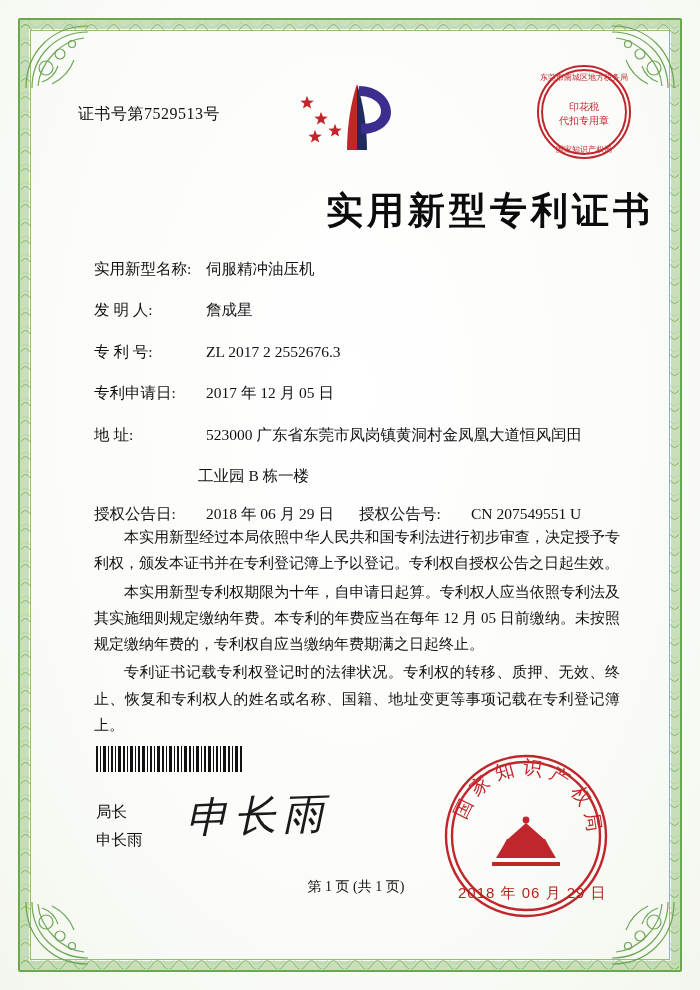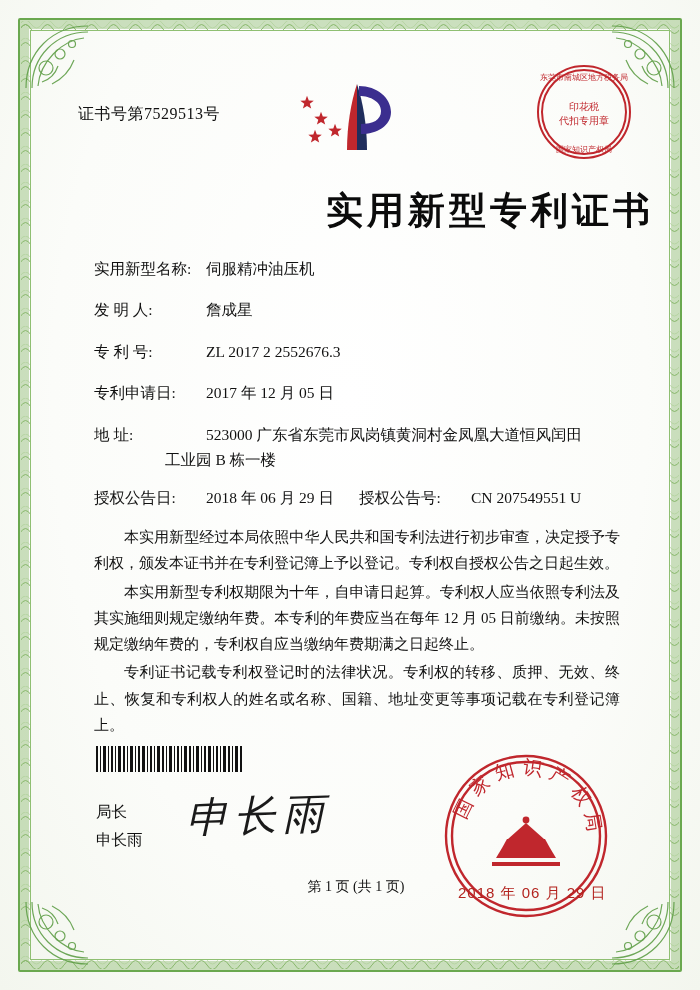--- a/index.html
+++ b/index.html
@@ -73,21 +73,21 @@
   .row{
     display:flex;align-items:flex-end;margin-bottom:19px;line-height:1.45;
   }
   .row .lbl{
     width:112px;flex:0 0 112px;
     letter-spacing:0px;white-space:nowrap;
   }
   .row .val{flex:1 1 auto;}
   .row.two .half{width:50%;display:flex;}
   .row.two .half .lbl{width:112px;flex:0 0 112px;}
-  .addr-line2{margin-left:71px;margin-top:4px;}
+  .addr-line2{margin-left:104px;margin-top:4px;}
 
   
   .para{
     position:absolute;left:48px;right:34px;top:478px;
     font-size:15px;color:#111;line-height:1.75;text-align:justify;
   }
   .para p{margin:0 0 2px 0;text-indent:2em;}
 
   
   .barcode{
@@ -229,21 +229,21 @@
         <div class="val">詹成星</div>
       </div>
       <div class="row">
         <div class="lbl">专  利  号:</div>
         <div class="val mono">ZL 2017 2 2552676.3</div>
       </div>
       <div class="row">
         <div class="lbl">专利申请日:</div>
         <div class="val">2017 年 12 月 05 日</div>
       </div>
-      <div class="row" style="margin-bottom:4px;font-family:Liberation Serif, serif;">
+      <div class="row" style="margin-bottom:20px;font-family:Liberation Serif, serif;">
         <div class="lbl">地      址:</div>
         <div class="val">523000  广东省东莞市凤岗镇黄洞村金凤凰大道恒风闰田</div>
       </div>
       <div class="addr-line2" style="margin-bottom:16px;">工业园 B 栋一楼</div>
       <div class="row two">
         <div class="half">
           <div class="lbl">授权公告日:</div>
           <div class="val">2018 年 06 月 29 日</div>
         </div>
         <div class="half">

